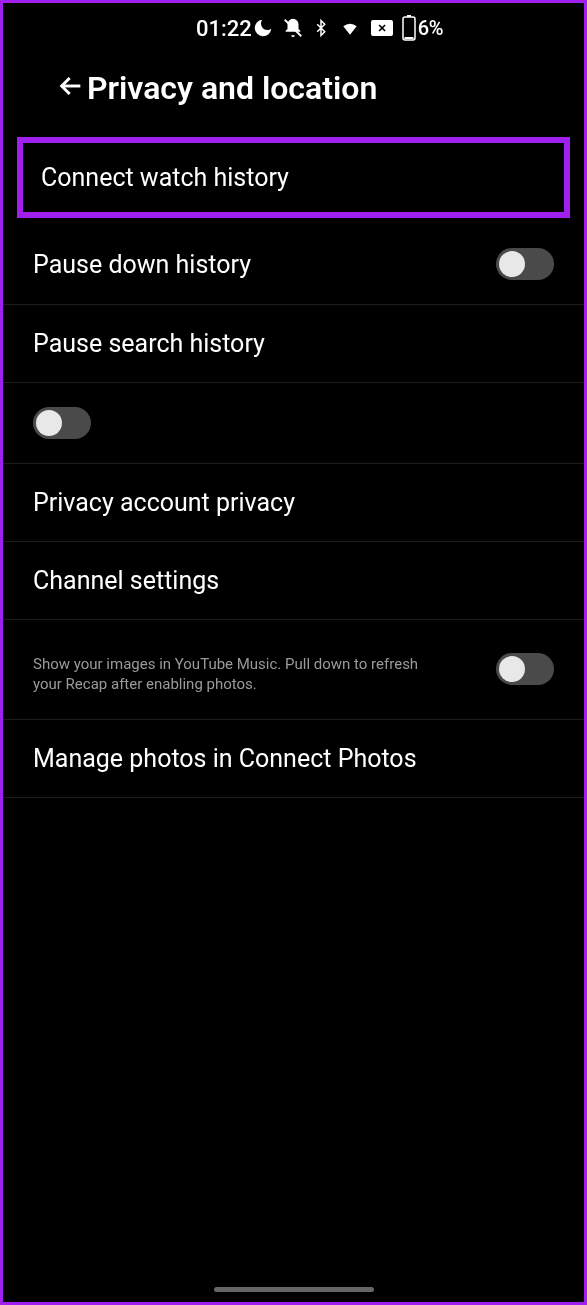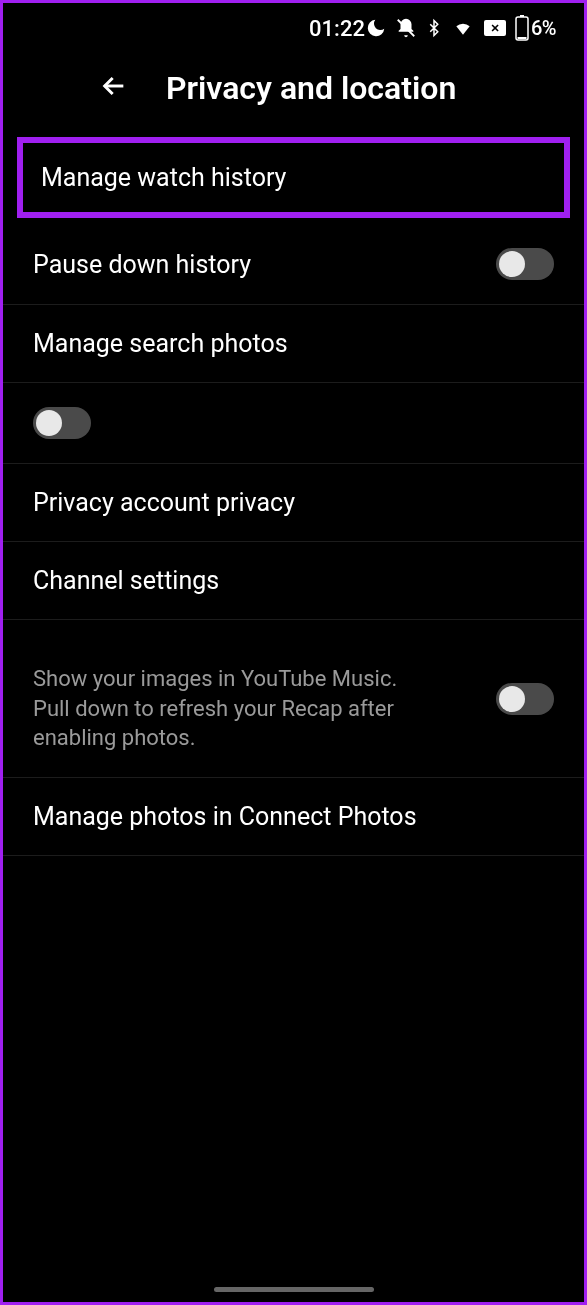--- a/index.html
+++ b/index.html
@@ -8,56 +8,54 @@
     background: #000;
     color: #fff;
     font-family: Roboto, "Helvetica Neue", Arial, sans-serif;
     border: 3px solid #a020f0;
     position: relative;
   }
   .status-bar {
     height: 50px;
     display: flex;
     align-items: center;
-    justify-content: flex-end;
+    justify-content: center;
     padding: 0 28px 0 80px;
     font-size: 22px;
     font-weight: 500;
   }
   .status-right { display: flex; align-items: center; gap: 8px; }
   .status-right svg { display: block; }
   .header {
     display: flex;
     align-items: center;
     padding: 16px 20px 24px 52px;
-    gap: 36px;
-    margin-left: 43px;
   }
   .header-title {
     font-size: 32px;
     font-weight: 600;
   }
   .list { }
   .item {
     display: flex;
     align-items: center;
     justify-content: space-between;
     padding: 24px 30px;
     border-bottom: 1px solid #1c1c1c;
   }
   .item-text { flex: 1; }
   .item-title {
     font-size: 25px;
     font-weight: 400;
     color: #fff;
   }
   .item-sub {
-    font-size: 22px;
+    font-size: 15px;
     color: #9a9a9a;
-    margin-top: 20px;
+    margin-top: 10px;
     line-height: 1.35;
     max-width: 400px;
   }
   .highlighted {
     border: 6px solid #a020f0;
     margin: 6px 14px;
     padding: 20px 18px;
   }
   .toggle {
     width: 58px;
@@ -139,36 +137,36 @@
         <path d="M11 18l-6-6 6-6"></path>
       </svg>
   </span>
   <div class="header-title">Privacy and location</div>
 </div>
 
 <div class="list">
 
   <div class="item highlighted">
     <div class="item-text">
-      <div class="item-title">Manage watch history</div>
+      <div class="item-title">Connect watch history</div>
     </div>
   </div>
 
   <div class="item">
     <div class="item-text">
       <div class="item-title">Pause down history</div>
     </div>
     <div class="toggle">
       <div class="toggle-knob"></div>
     </div>
   </div>
 
   <div class="item">
     <div class="item-text">
-      <div class="item-title">Manage search photos</div>
+      <div class="item-title">Pause search history</div>
     </div>
   </div>
 
   <div class="item">
     <div class="toggle">
       <div class="toggle-knob"></div>
     </div>
   </div>
 
   <div class="item">

